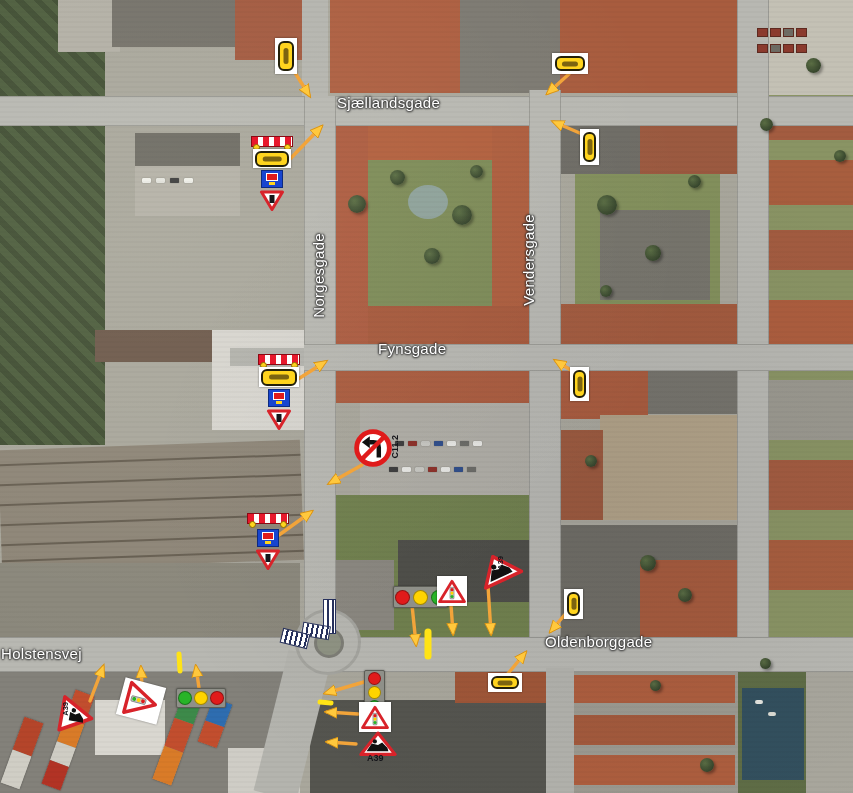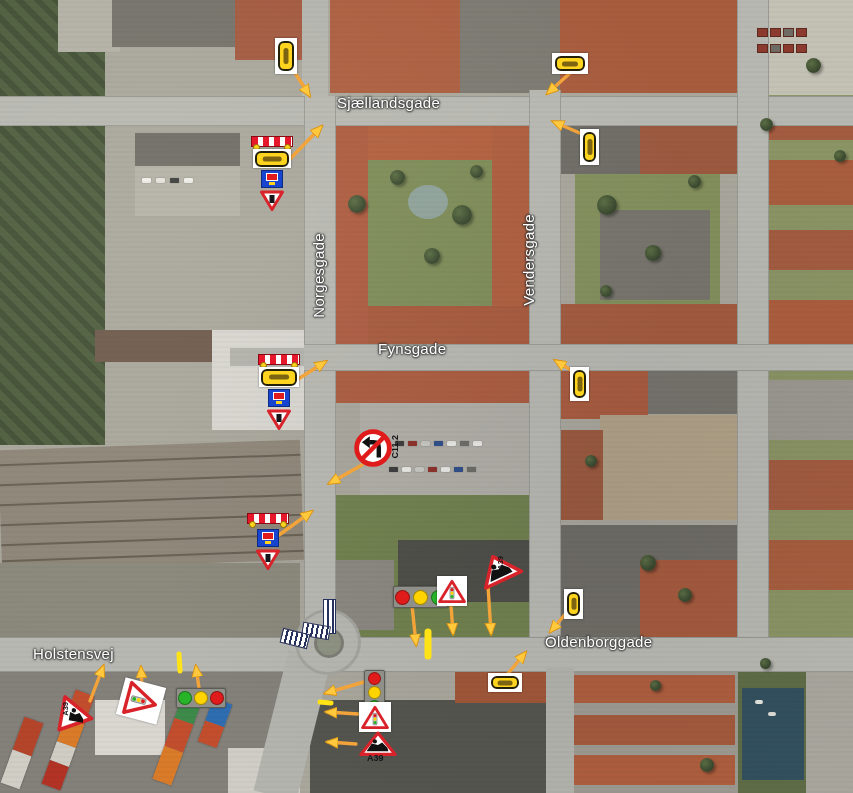--- a/index.html
+++ b/index.html
@@ -199,21 +199,21 @@
   <div class="tree" style="left:700px;top:758px;width:14px;height:14px;"></div>
   <div class="tree" style="left:760px;top:658px;width:11px;height:11px;"></div>
 
   <div id="texture"></div>
 
   <div class="sl" style="left:337px;top:95px;">Sjællandsgade</div>
   <div class="sl vert" style="left:311px;top:233px;">Norgesgade</div>
   <div class="sl vert" style="left:521px;top:214px;">Vendersgade</div>
   <div class="sl" style="left:378px;top:341px;">Fynsgade</div>
   <div class="sl" style="left:545px;top:634px;">Oldenborggade</div>
-  <div class="sl" style="left:1px;top:646px;margin-left:32px;">Holstensvej</div>
+  <div class="sl" style="left:1px;top:646px;">Holstensvej</div>
 
   <div class="stripe" style="left:323px;top:599px;width:11px;height:33px;"></div>
   <div class="stripe" style="left:302px;top:624px;width:26px;height:12px;transform:rotate(10deg);"></div>
   <div class="stripe" style="left:281px;top:631px;width:26px;height:13px;transform:rotate(14deg);"></div>
 
   <svg width="853" height="793" style="position:absolute;left:0;top:0;z-index:40;pointer-events:none;">
     <defs>
       <marker id="ah" markerUnits="userSpaceOnUse" markerWidth="15" markerHeight="13" refX="10" refY="6" orient="auto">
         <polygon points="0,0.5 13,6 0,11.5" fill="#FFC83D" stroke="#D89212" stroke-width="0.9"></polygon>
       </marker>

